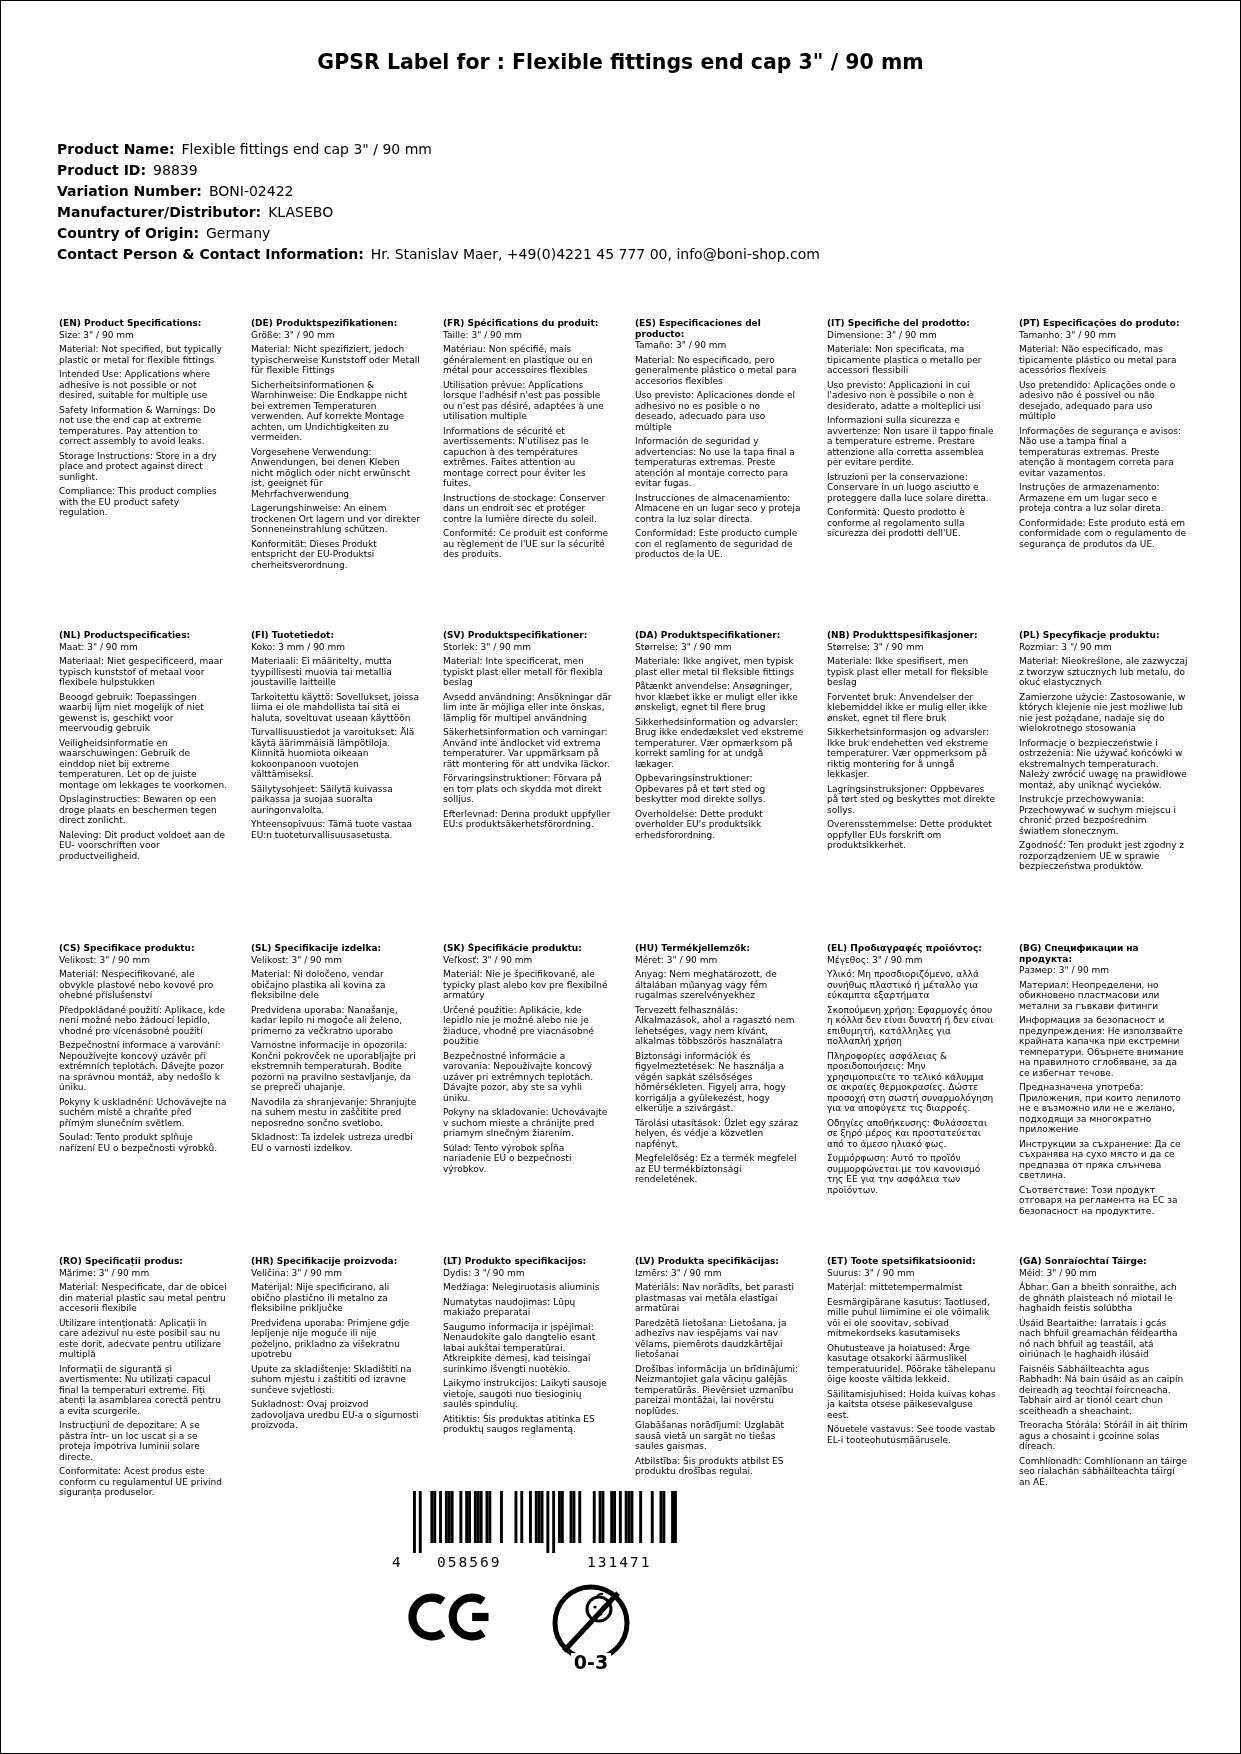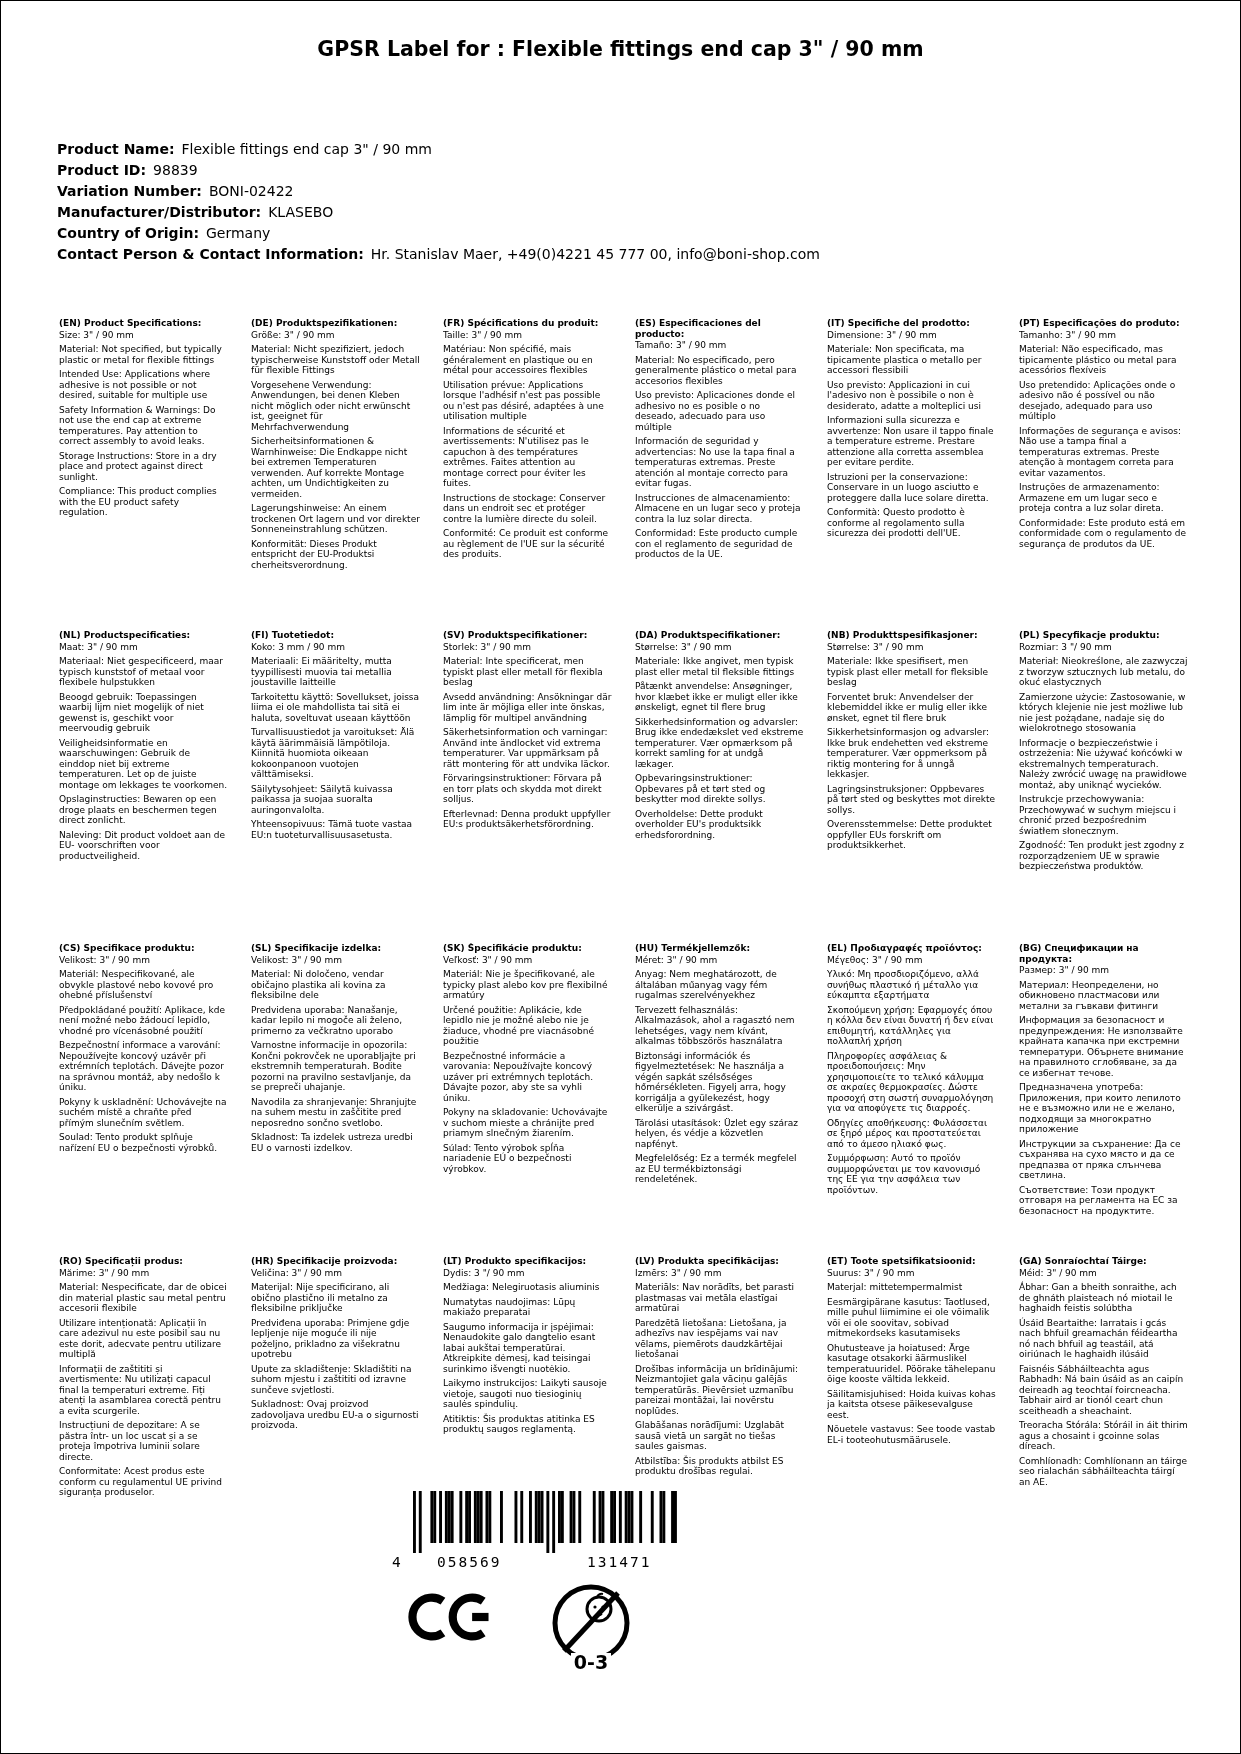--- a/index.html
+++ b/index.html
@@ -2,21 +2,21 @@
 <html><head>
 <meta charset="utf-8">
 <style>
   html,body { margin:0; padding:0; background:#e8e8e8; }
   .page {
     position:relative; width:1241px; height:1754px; margin:0 auto;
     background:#ffffff; border:1px solid #000; box-sizing:border-box;
     font-family:"DejaVu Sans", sans-serif; color:#000; overflow:hidden;
   }
   .title {
-    position:absolute; top:36px; left:0; width:100%;
+    position:absolute; top:49px; left:0; width:100%;
     text-align:center; font-size:20.5px; font-weight:bold; margin:0;
   }
   .product-info { position:absolute; top:138px; left:56px; font-size:14px; }
   .pi-row { line-height:21px; white-space:nowrap; }
   .pi-label { font-weight:bold; margin-right:7px; }
   .blocks {
     position:absolute; top:317px; left:58px;
     display:grid; grid-template-columns:repeat(6,169px);
     grid-template-rows:312px 313px 313px auto; column-gap:23px;
   }
@@ -60,22 +60,22 @@
           <p>Safety Information &amp; Warnings: Do not use the end cap at extreme temperatures. Pay attention to correct assembly to avoid leaks.</p>
           <p>Storage Instructions: Store in a dry place and protect against direct sunlight.</p>
           <p>Compliance: This product complies with the EU product safety regulation.</p>
         </div>
     </div>
       <div class="block">
       <div class="block-title">(DE) Produktspezifikationen:</div>
       <div class="block-body">
           <p>Größe: 3" / 90 mm</p>
           <p>Material: Nicht spezifiziert, jedoch typischerweise Kunststoff oder Metall für flexible Fittings</p>
+          <p>Sicherheitsinformationen &amp; Warnhinweise: Die Endkappe nicht bei extremen Temperaturen verwenden. Auf korrekte Montage achten, um Undichtigkeiten zu vermeiden.</p>
           <p>Vorgesehene Verwendung: Anwendungen, bei denen Kleben nicht möglich oder nicht erwünscht ist, geeignet für Mehrfachverwendung</p>
-          <p>Sicherheitsinformationen &amp; Warnhinweise: Die Endkappe nicht bei extremen Temperaturen verwenden. Auf korrekte Montage achten, um Undichtigkeiten zu vermeiden.</p>
           <p>Lagerungshinweise: An einem trockenen Ort lagern und vor direkter Sonneneinstrahlung schützen.</p>
           <p>Konformität: Dieses Produkt entspricht der EU-Produktsi cherheitsverordnung.</p>
         </div>
     </div>
       <div class="block">
       <div class="block-title">(FR) Spécifications du produit:</div>
       <div class="block-body">
           <p>Taille: 3" / 90 mm</p>
           <p>Matériau: Non spécifié, mais généralement en plastique ou en métal pour accessoires flexibles</p>
           <p>Utilisation prévue: Applications lorsque l'adhésif n'est pas possible ou n'est pas désiré, adaptées à une utilisation multiple</p>
@@ -248,21 +248,21 @@
           <p>Инструкции за съхранение: Да се съхранява на сухо място и да се предпазва от пряка слънчева светлина.</p>
           <p>Съответствие: Този продукт отговаря на регламента на ЕС за безопасност на продуктите.</p>
         </div>
     </div>
       <div class="block">
       <div class="block-title">(RO) Specificații produs:</div>
       <div class="block-body">
           <p>Mărime: 3" / 90 mm</p>
           <p>Material: Nespecificate, dar de obicei din material plastic sau metal pentru accesorii flexibile</p>
           <p>Utilizare intenționată: Aplicații în care adezivul nu este posibil sau nu este dorit, adecvate pentru utilizare multiplă</p>
-          <p>Informații de zaštititi și avertismente: Nu utilizați capacul final la temperaturi extreme. Fiți atenți la asamblarea corectă pentru a evita scurgerile.</p>
+          <p>Informații de siguranță și avertismente: Nu utilizați capacul final la temperaturi extreme. Fiți atenți la asamblarea corectă pentru a evita scurgerile.</p>
           <p>Instrucțiuni de depozitare: A se păstra într- un loc uscat și a se proteja împotriva luminii solare directe.</p>
           <p>Conformitate: Acest produs este conform cu regulamentul UE privind siguranța produselor.</p>
         </div>
     </div>
       <div class="block">
       <div class="block-title">(HR) Specifikacije proizvoda:</div>
       <div class="block-body">
           <p>Veličina: 3" / 90 mm</p>
           <p>Materijal: Nije specificirano, ali obično plastično ili metalno za fleksibilne priključke</p>
           <p>Predviđena uporaba: Primjene gdje lepljenje nije moguće ili nije poželjno, prikladno za višekratnu upotrebu</p>

